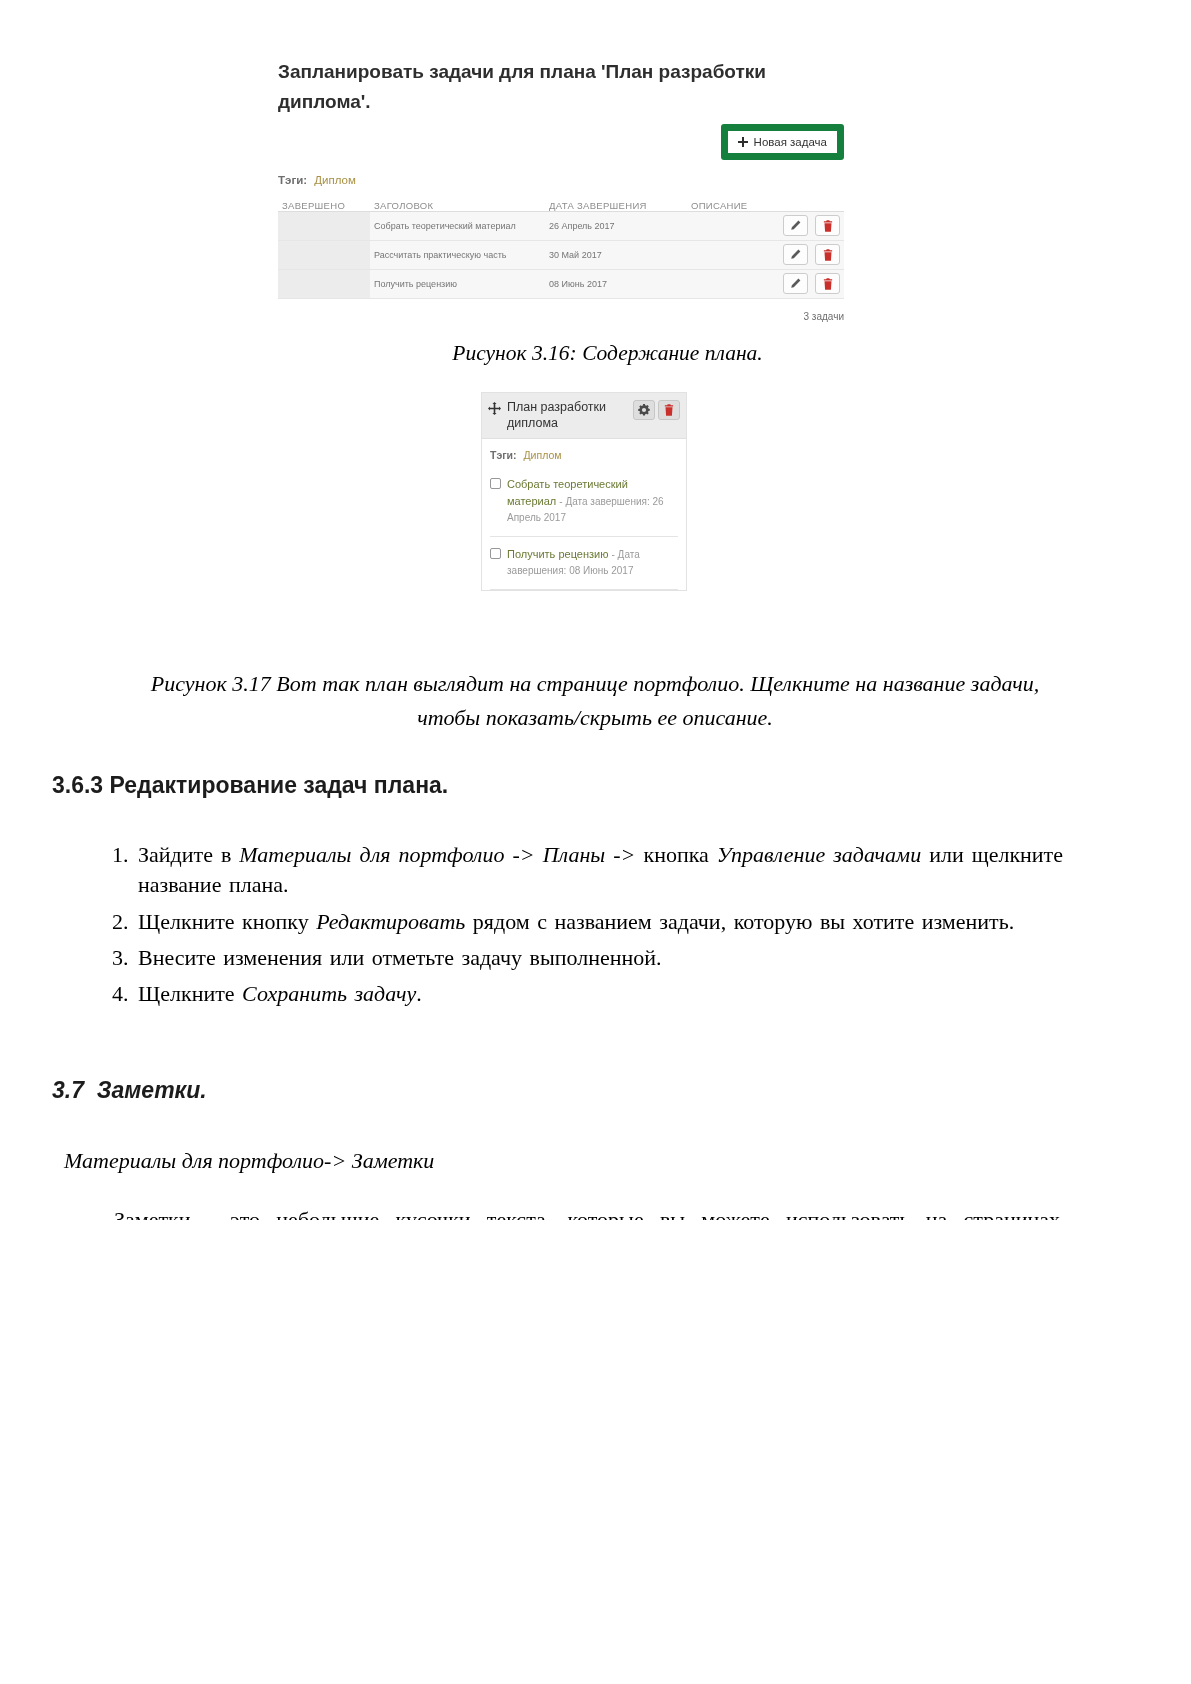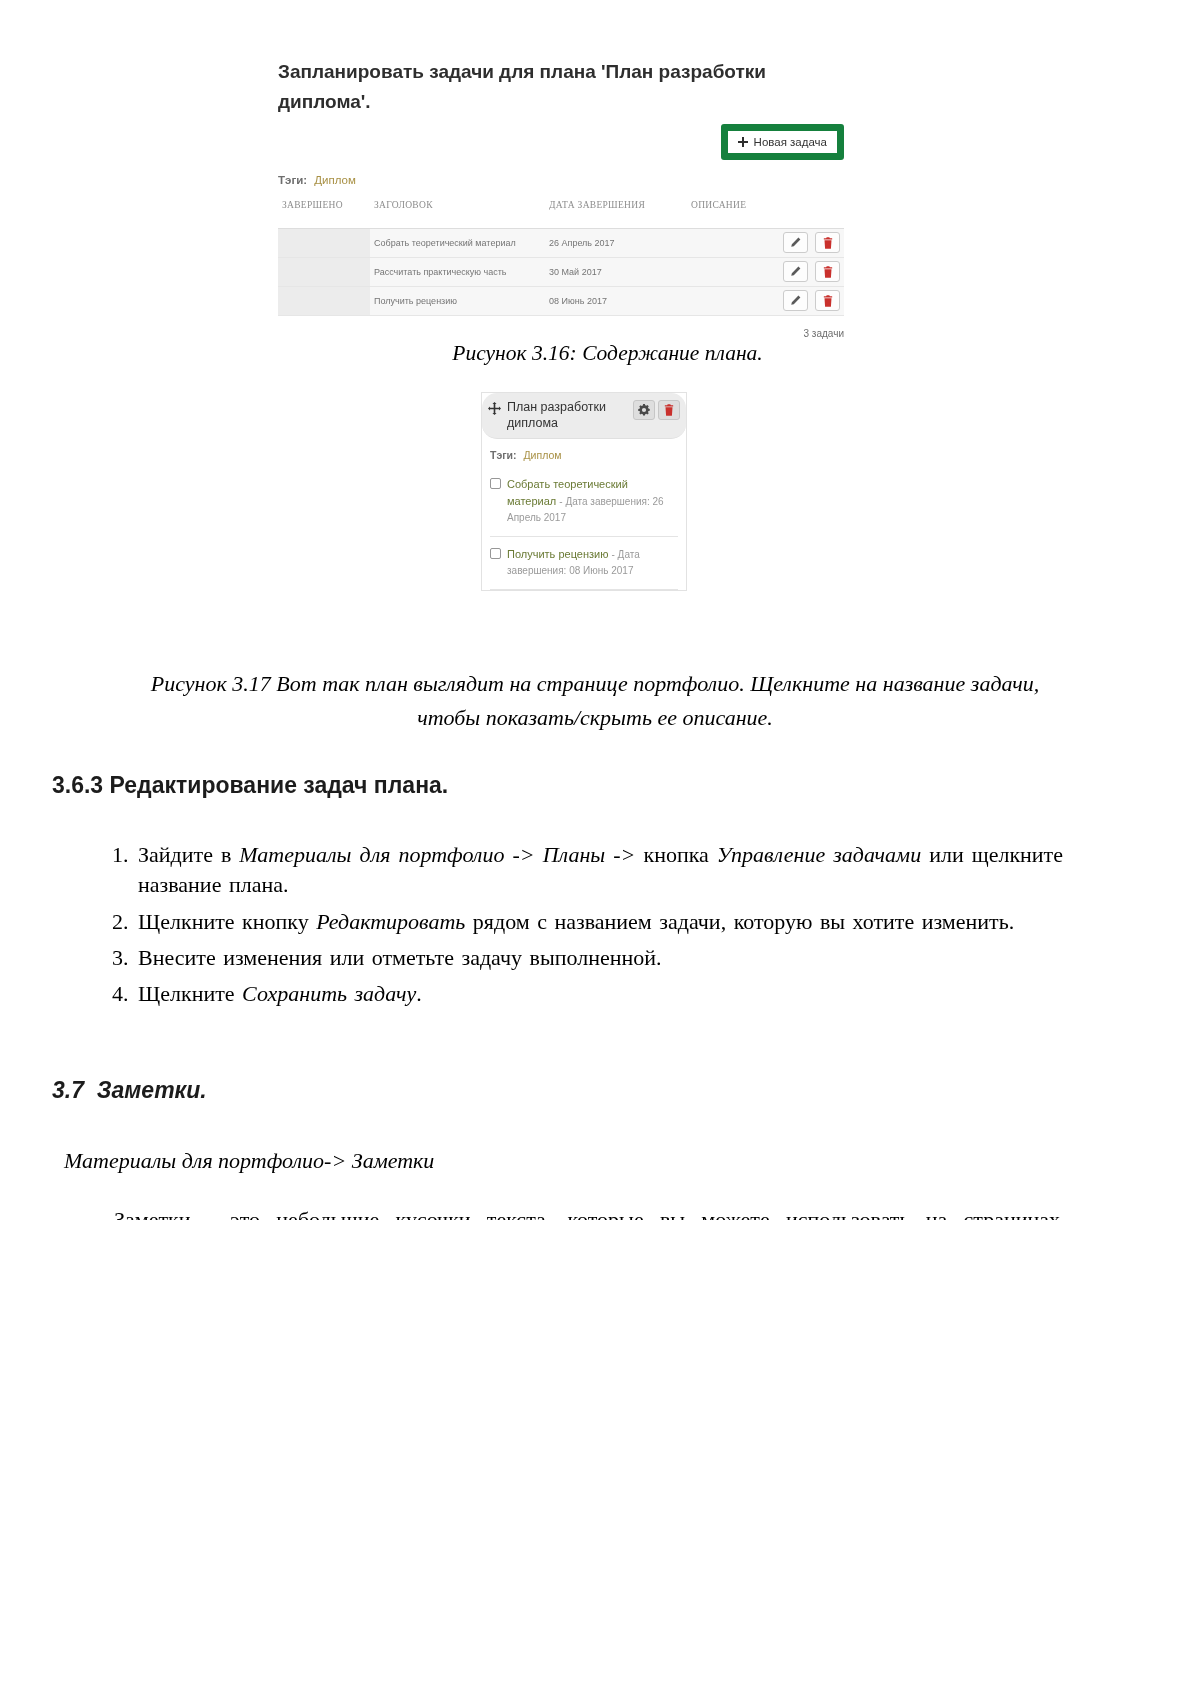--- a/index.html
+++ b/index.html
@@ -31,21 +31,21 @@
     padding: 5px 10px; font-size: 11.5px; color: #333;
     font-family: inherit; cursor: pointer;
   }
   .icon { display: inline-flex; line-height: 0; }
   .tags-row { margin-top: 14px; font-size: 11.5px; color: #6e6e6e; }
   .tags-label { font-weight: 700; color: #6e6e6e; }
   .tag-link { color: #a89044; text-decoration: none; cursor: pointer; margin-left: 4px; }
   .s1-table { width: 100%; border-collapse: collapse; margin-top: 6px; }
   .s1-table th {
     font-size: 9.5px; font-weight: 400; color: #8d8d8d; text-align: left;
-    padding: 8px 4px 18px; border-bottom: 1px solid #ddd; letter-spacing: .3px; font-family: Liberation Serif, serif;
+    padding: 8px 4px 0; border-bottom: 1px solid #ddd; letter-spacing: .3px;
   }
   .s1-table td {
     font-size: 9px; color: #757575; padding: 0 4px; height: 29px;
     vertical-align: middle; border-bottom: 1px solid #e6e6e6;
   }
   tr.task-row { background: #f7f7f7; }
   .cell-completed { background: #ececec; width: 92px; }
   .cell-title { width: 175px; }
   .cell-due { width: 142px; }
   .cell-desc { width: 88px; }
@@ -64,21 +64,21 @@
   .caption317 { position: absolute; left: 135px; top: 667px; width: 920px; text-align: center; font-size: 22px; line-height: 1.55; }
 
   
   .fig317 {
     position: absolute; left: 481px; top: 392px; width: 206px;
     font-family: "Liberation Sans", sans-serif;
     border: 1px solid #e2e2e2; background: #fff;
   }
   .panel-header {
     display: flex; align-items: flex-start; gap: 6px;
-    background: #ececec; padding: 7px 6px; border-bottom: 1px solid #e0e0e0; border-radius: 15px;
+    background: #ececec; padding: 7px 6px; border-bottom: 1px solid #e0e0e0;
   }
   .move-handle { margin-top: 2px; cursor: move; line-height: 0; }
   .panel-title { font-size: 12.5px; color: #333; line-height: 1.25; flex: 1; }
   .panel-actions { display: flex; gap: 3px; }
   .panel-btn {
     width: 22px; height: 20px; border: 1px solid #c6c6c6; background: #dedede;
     border-radius: 3px; display: inline-flex; align-items: center;
     justify-content: center; padding: 0; cursor: pointer;
   }
   .panel-body { padding: 10px 8px 0; }

